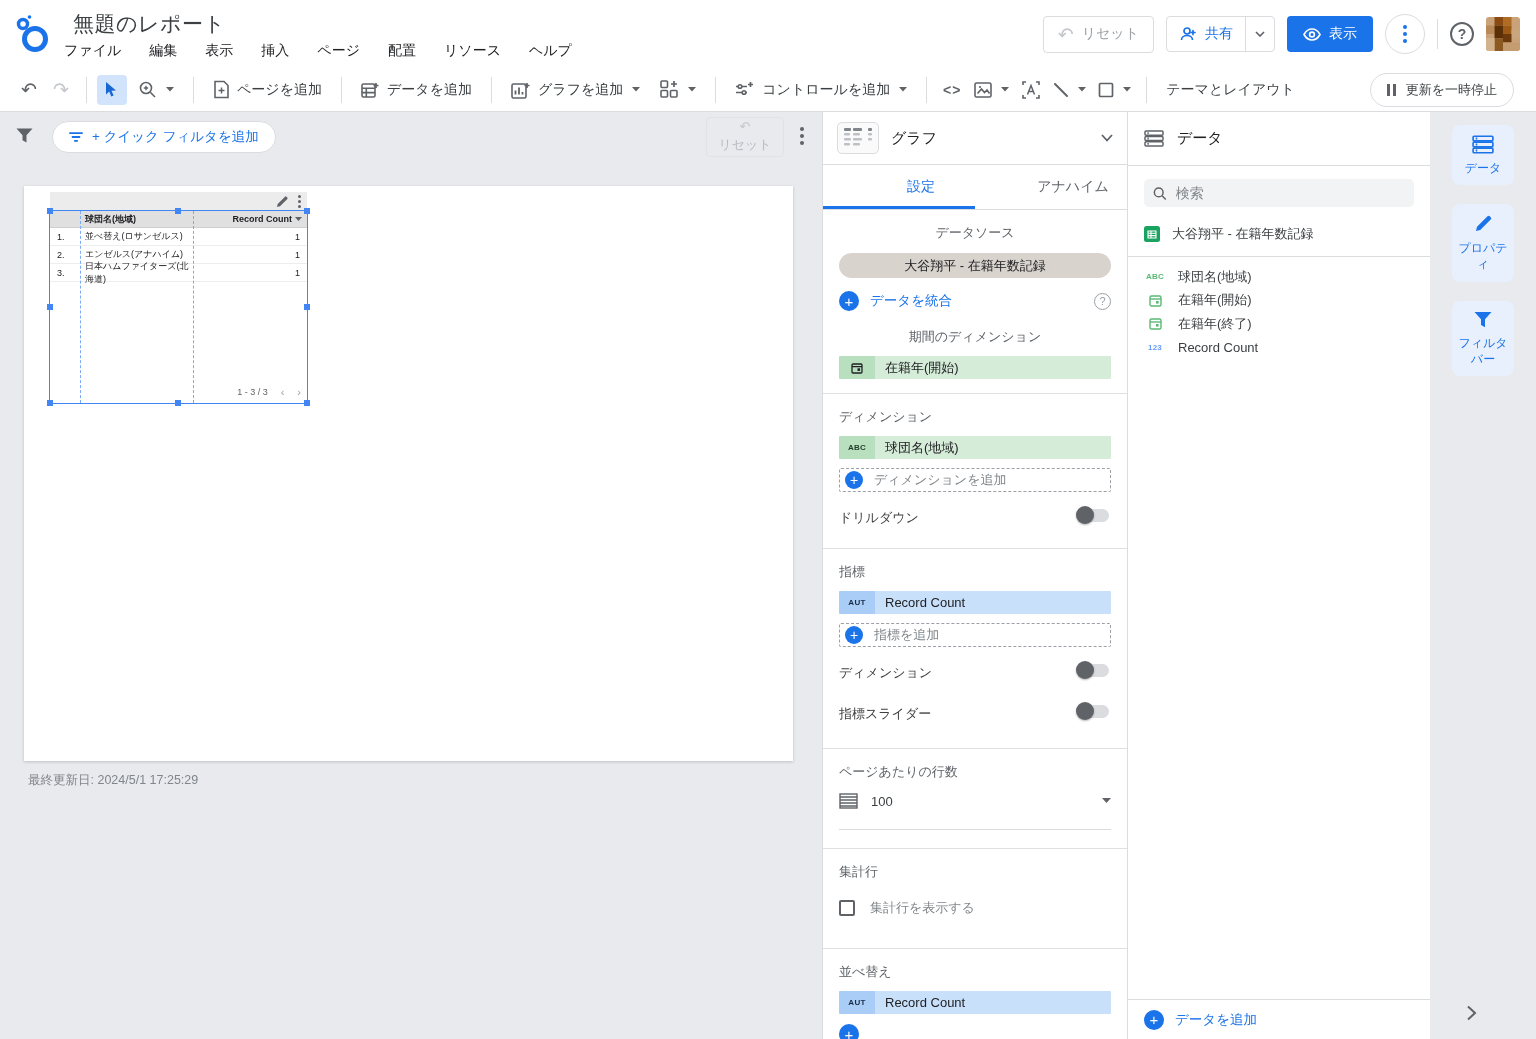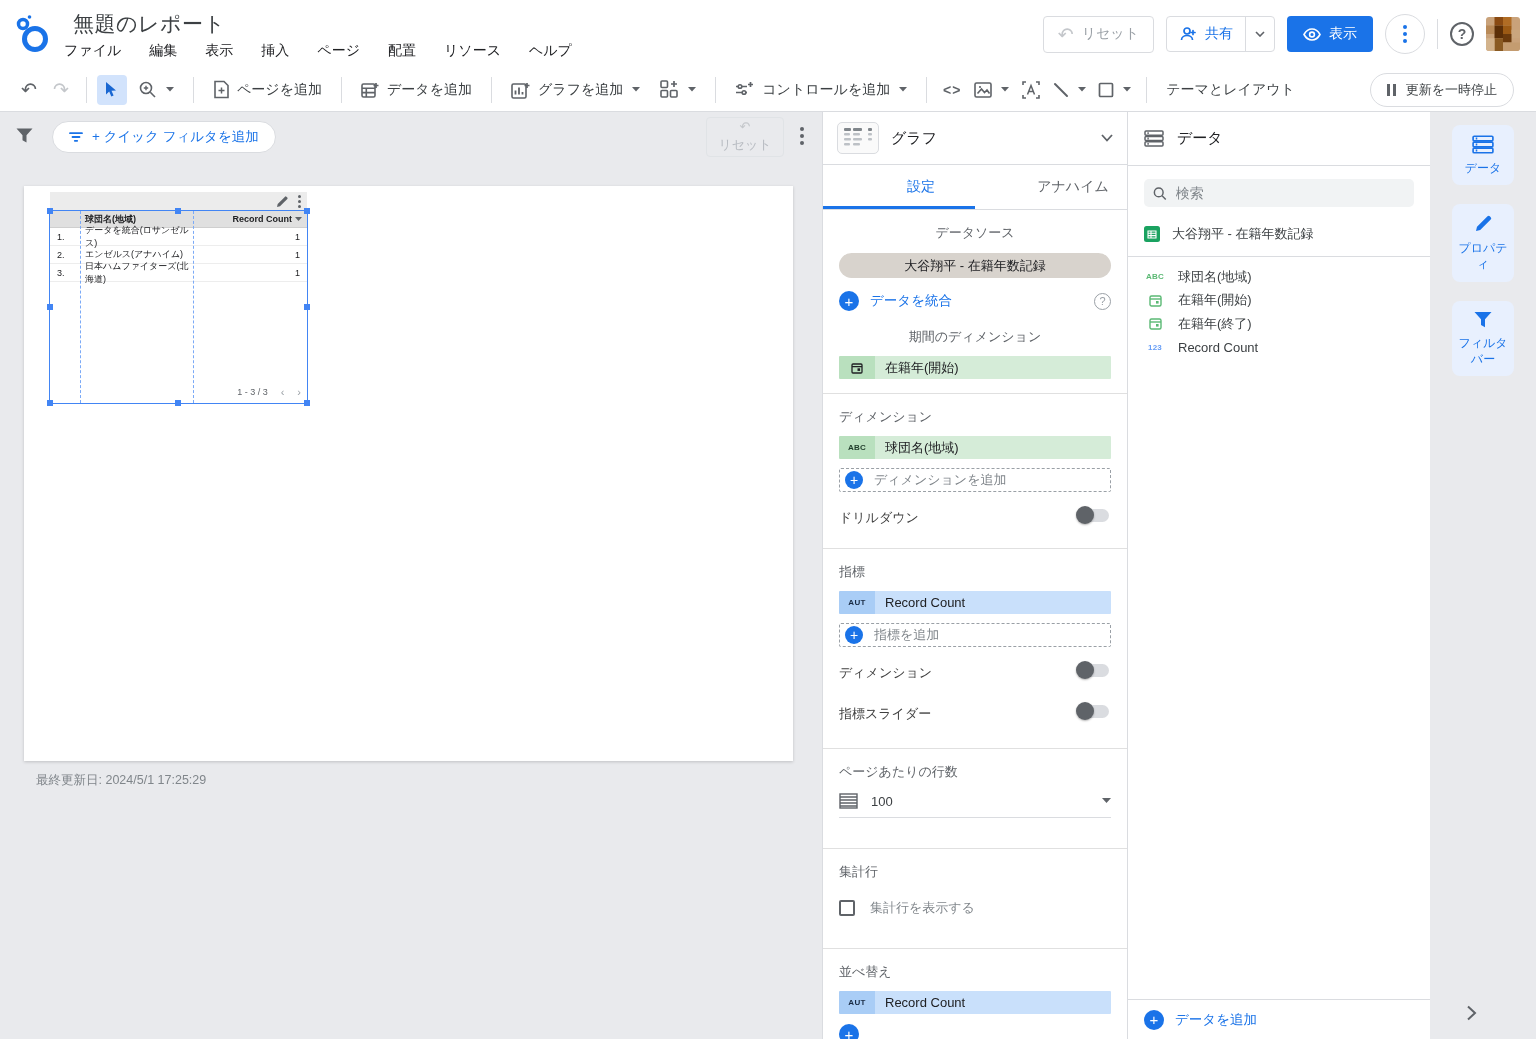--- a/index.html
+++ b/index.html
@@ -48,21 +48,21 @@
   
   .canvas-area { width:822px; position:relative; flex:none; }
   .funnel-btn { position:absolute; top:16px; left:16px; }
   .quick-filter { position:absolute; top:9px; left:52px; height:32px; border:1px solid #dadce0; border-radius:16px; background:#fff; display:flex; align-items:center; gap:9px; padding:0 16px; color:#1a73e8; font-size:13.5px; }
   .canvas-actions { position:absolute; top:5px; right:18px; display:flex; align-items:flex-start; gap:16px; }
   .btn-reset-canvas { width:78px; min-height:38px; border:1px solid #e0e3e6; border-radius:4px; color:#b8bcc2; font-size:13px; display:flex; align-items:center; justify-content:center; flex-wrap:wrap; padding:2px 6px; line-height:1.4; gap:3px; text-align:center; }
   .canvas-dots { margin-top:10px; }
   .canvas-dots i { background:#5f6368; }
 
   .page { position:absolute; left:24px; top:74px; width:769px; height:575px; background:#fff; box-shadow:0 1px 3px rgba(0,0,0,.18); }
-  .last-updated { position:absolute; left:28px; top:660px; font-size:12.5px; color:#80868b;margin-left:8px; }
+  .last-updated { position:absolute; left:28px; top:660px; font-size:12.5px; color:#80868b; }
 
   .widget-toolbar { position:absolute; left:26px; top:6px; width:257px; height:19px; background:#ececec; display:flex; align-items:center; justify-content:flex-end; gap:10px; padding-right:6px; color:#5f6368; }
   .table-widget { position:absolute; left:26px; top:25px; width:257px; height:192px; background:#fff; outline:1px solid #4285f4; font-size:9px; }
   .handle { position:absolute; width:6px; height:6px; background:#4285f4; z-index:3; }
   .col-guide { position:absolute; top:0; bottom:0; border-left:1px dashed #7baaf7; z-index:1; }
   .t-header { display:flex; height:17px; background:#e0e0e0; align-items:center; font-weight:bold; color:#202124; border-bottom:1px solid #cfcfcf; }
   .t-row { display:flex; height:18px; align-items:center; border-bottom:1px solid #ededed; color:#202124; }
   .c-num { width:30px; padding-left:7px; flex:none; }
   .c-dim { width:113px; padding-left:5px; flex:none; }
   .c-met { flex:1; text-align:right; padding-right:7px; }
@@ -93,21 +93,21 @@
   .chip .badge { width:36px; display:flex; align-items:center; justify-content:center; font-size:8px; font-weight:bold; letter-spacing:.3px; color:#1f3c2a; flex:none; }
   .chip .body { flex:1; display:flex; align-items:center; padding:0 10px; color:#202124; }
   .chip.green .badge { background:#b9e0be; }
   .chip.green .body { background:#d5ecd8; }
   .chip.blue .badge { background:#a9cdf6; color:#1a2c45; }
   .chip.blue .body { background:#c9e0fb; }
   .dashed-add { margin-top:9px; height:24px; border:1px dashed #9aa0a6; border-radius:2px; display:flex; align-items:center; gap:11px; padding-left:5px; font-size:13px; color:#80868b; }
   .toggle-row { display:flex; align-items:flex-start; justify-content:space-between; margin-top:17px; font-size:13px; color:#404040; }
   .toggle { width:32px; height:13px; background:#dadce0; border-radius:7px; position:relative; margin-right:2px; }
   .toggle .knob { position:absolute; left:-1px; top:-3px; width:18px; height:18px; border-radius:50%; background:#5f6368; box-shadow:0 1px 2px rgba(0,0,0,.3); }
-  .rpp-row { margin-top:12px; display:flex; align-items:center; gap:13px; border-bottom:1px solid #dadce0; padding-bottom:8px; font-size:13px; color:#3c4043; }
+  .rpp-row { margin-top:12px; display:flex; align-items:center; gap:13px; border-bottom:1px solid #dadce0; padding-bottom:20px; font-size:13px; color:#3c4043; }
   .rpp-row .chev-down { margin-left:auto; color:#5f6368; }
   .check-row { margin-top:18px; display:flex; align-items:center; gap:15px; font-size:13px; color:#80868b; }
   .checkbox { width:16px; height:16px; border:2px solid #5f6368; border-radius:2px; background:#fff; flex:none; }
   .half-circle { width:20px; height:20px; border-radius:50%; background:#1a73e8; margin-top:10px; color:#fff; font-size:15px; display:flex; align-items:center; justify-content:center; }
 
   
   .datapanel { width:302px; flex:none; background:#fff; position:relative; display:flex; flex-direction:column; }
   .dp-head { height:54px; flex:none; border-bottom:1px solid #dadce0; display:flex; align-items:center; gap:13px; padding:0 16px; color:#5f6368; }
   .dp-title { font-size:15px; color:#202124; }
   .search-box { margin:13px 16px 6px; height:28px; background:#f1f3f4; border-radius:5px; display:flex; align-items:center; gap:9px; padding:0 9px; color:#5f6368; }
@@ -399,21 +399,21 @@
             <div class="c-dim">球団名(地域)</div>
             <div class="c-met">
               <span>Record Count</span>
               <svg width="7" height="4" viewBox="0 0 7 4">
                   <path d="M0 0 l3.5 4 3.5-4 z" fill="#5f6368"></path>
                 </svg>
             </div>
           </div>
           <div class="t-row">
             <div class="c-num">1.</div>
-            <div class="c-dim">データを統合(ロサンゼルス)</div>
+            <div class="c-dim">並べ替え(ロサンゼルス)</div>
             <div class="c-met">1</div>
           </div>
           <div class="t-row">
             <div class="c-num">2.</div>
             <div class="c-dim">エンゼルス(アナハイム)</div>
             <div class="c-met">1</div>
           </div>
           <div class="t-row">
             <div class="c-num">3.</div>
             <div class="c-dim">日本ハムファイターズ(北海道)</div>

